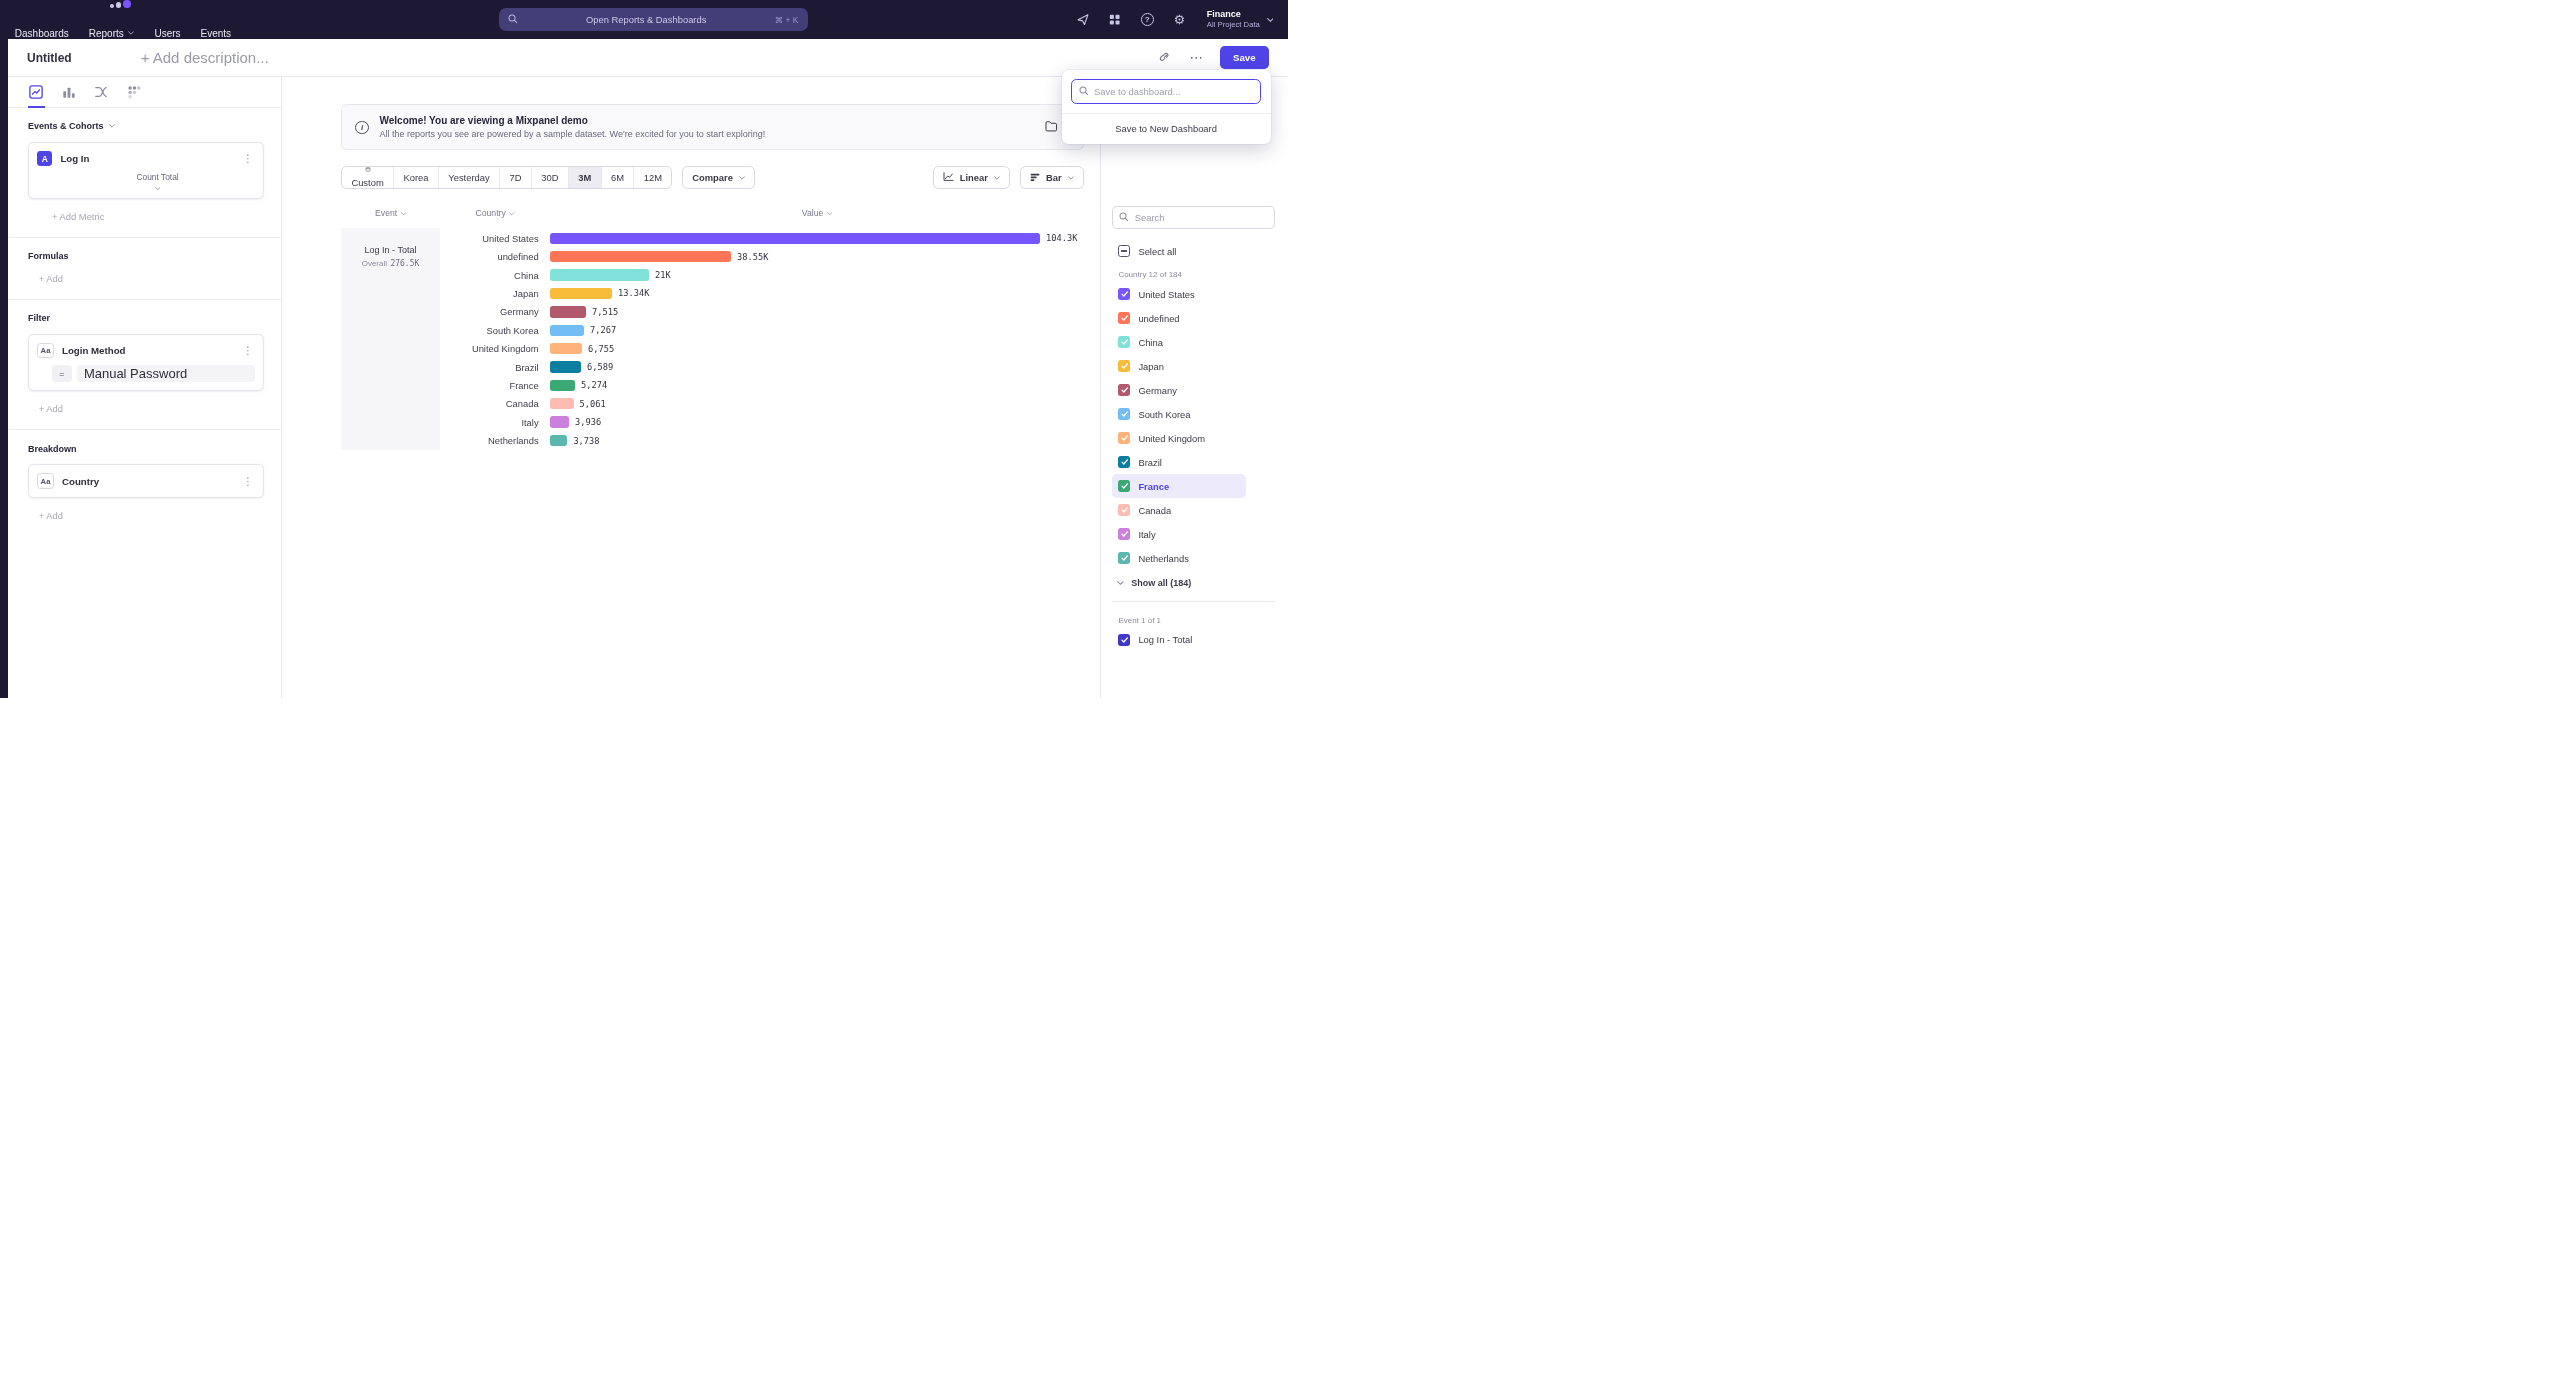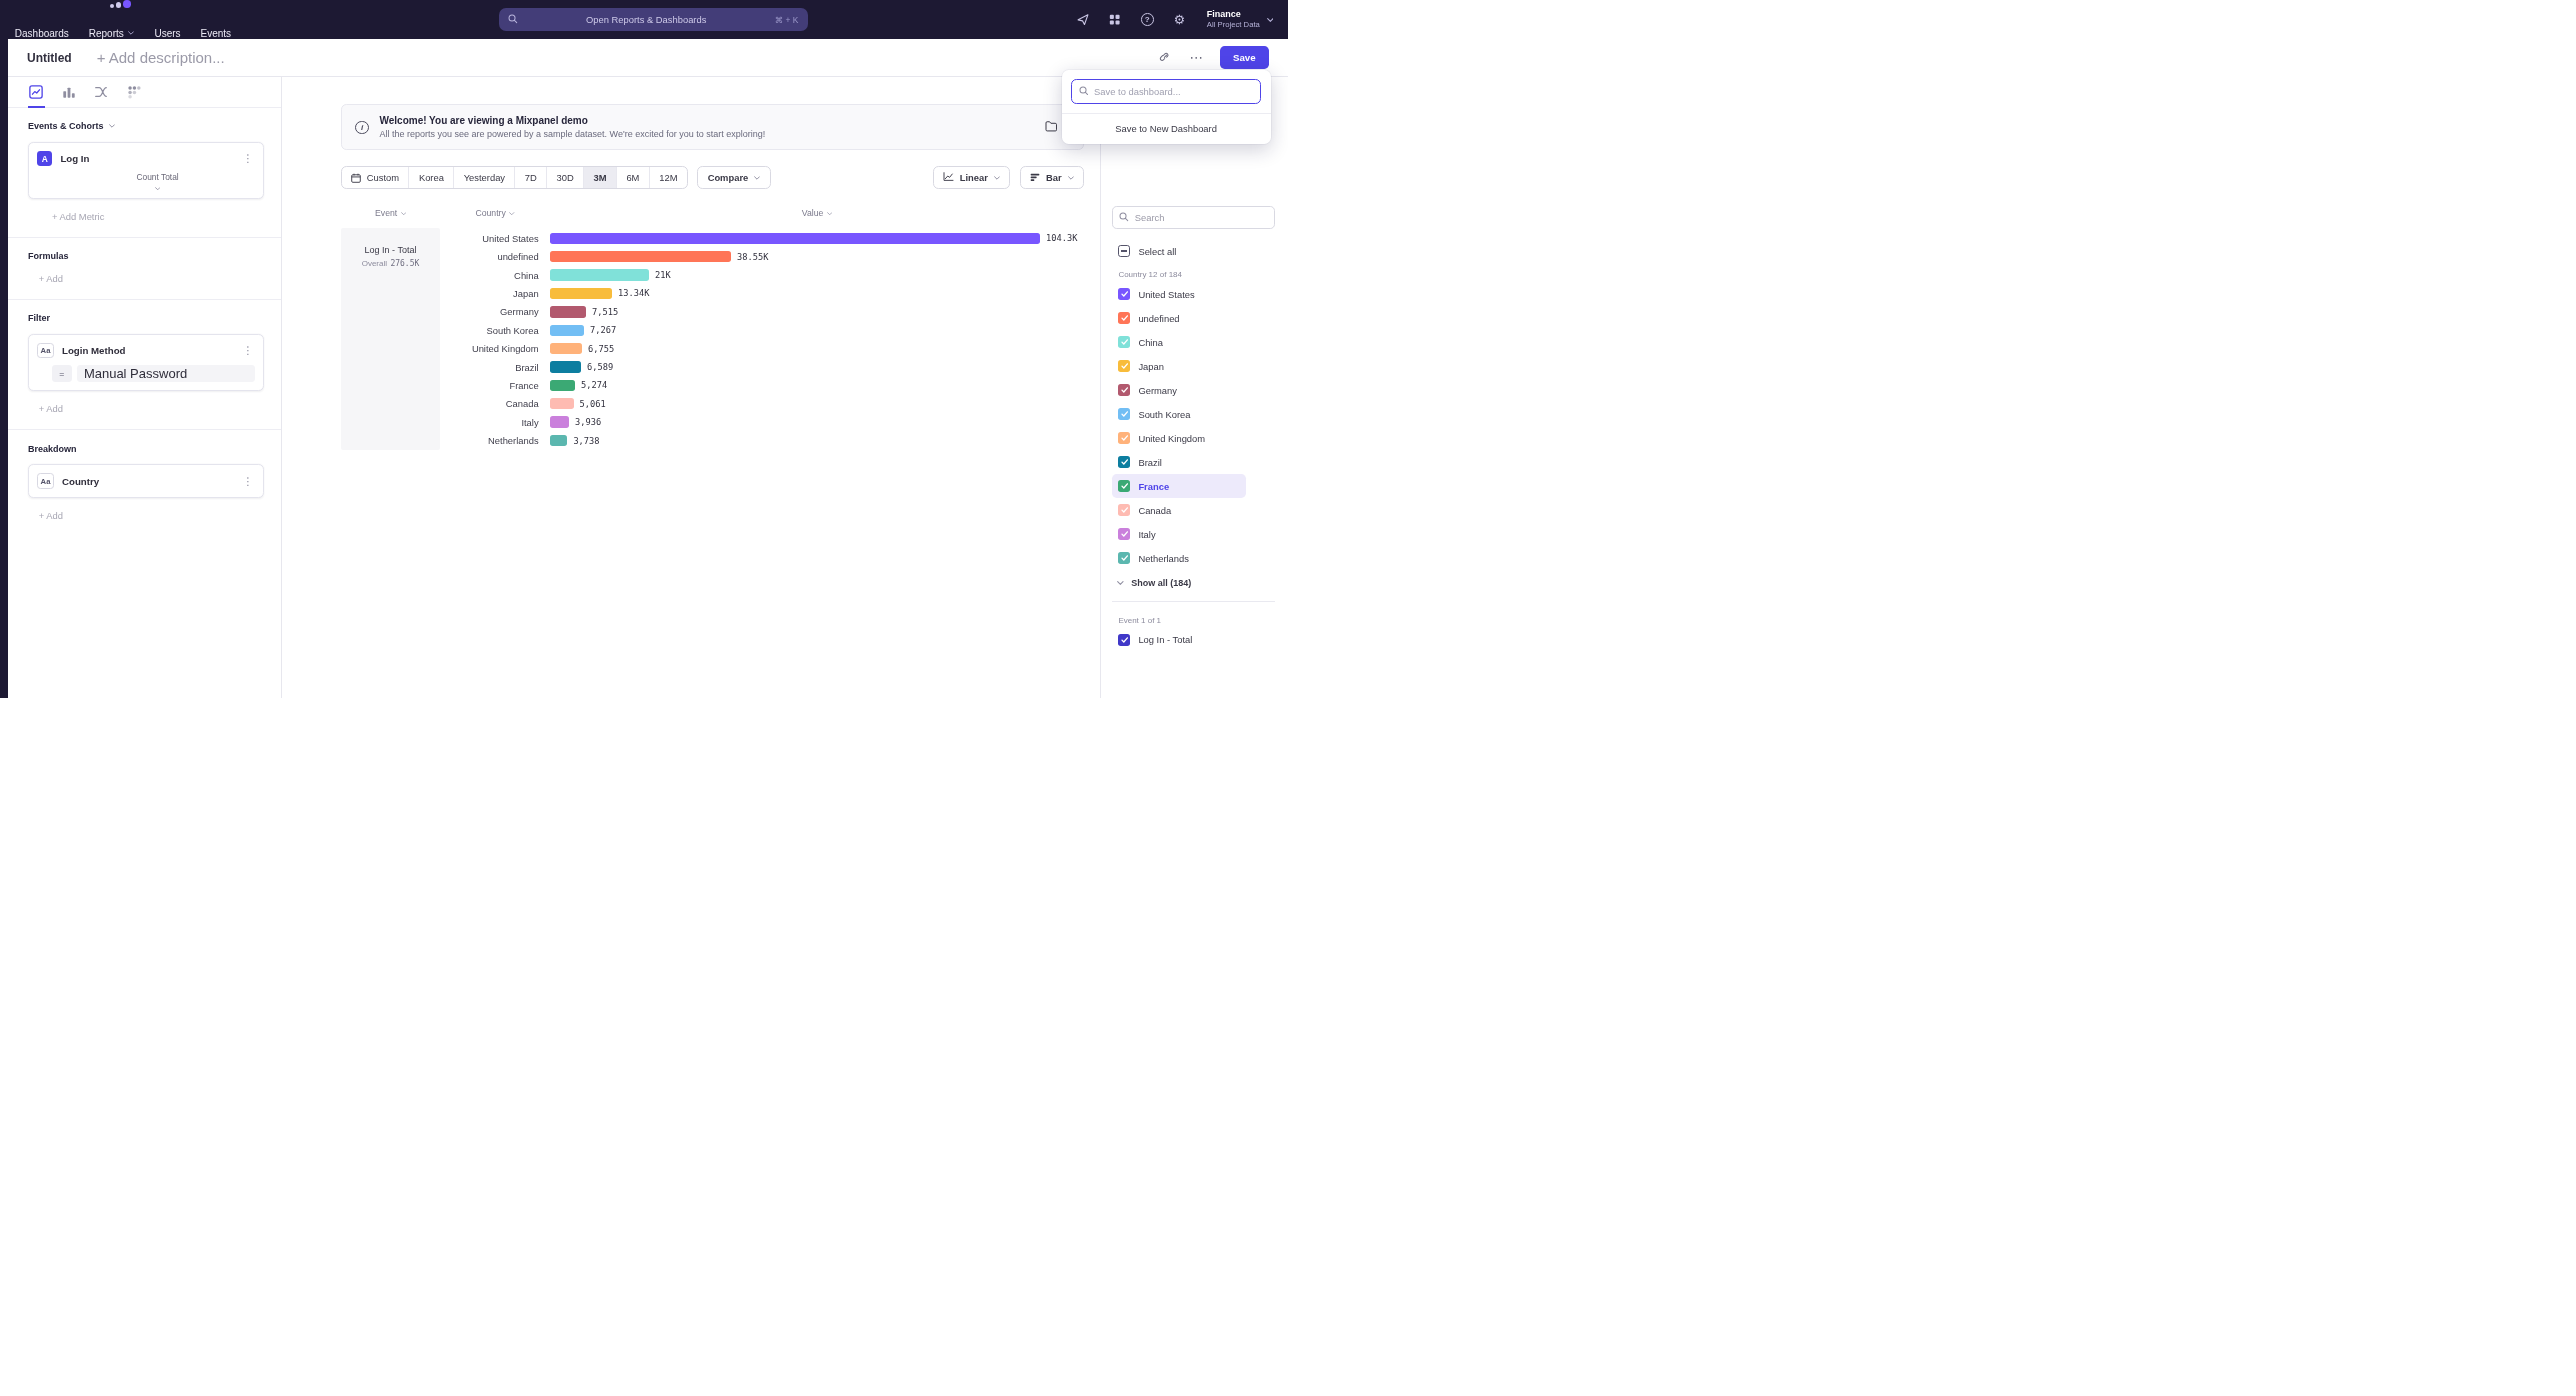--- a/index.html
+++ b/index.html
@@ -31,21 +31,21 @@
   .project-name { font-size:9px; font-weight:700; color:#fff; }
   .project-scope { font-size:7.7px; color:#b6b2d8; }
   .project .chev { color:#b6b2d8; }
 
   
   .app { display:flex; height:659px; }
   .rail { width:8px; background:#1d1933; }
   .app-right { flex:1; display:flex; flex-direction:column; min-width:0; }
 
   
-  .header-row { height:38px; border-bottom:0.7px solid #e7e7ee; display:flex; align-items:center; padding:0 19px; background:#fff; }
+  .header-row { height:38px; border-bottom:0.7px solid #e7e7ee; display:flex; align-items:center; padding:0 19px; background:#fff;gap:44px; }
   .report-title { font-size:12px; font-weight:600; color:#32303f; }
   .report-desc { font-size:15px; color:#9b9aa8; margin-left:25px; }
   .header-actions { margin-left:auto; display:flex; align-items:center; gap:14.8px; }
   .icon-btn { color:#6d6c7e; display:flex; align-items:center; justify-content:center; font-size:13.4px; width:17.4px; height:17.4px; }
   .save-btn { background:#4f44e8; color:#fff; border:none; border-radius:4.7px; font-size:9.7px; font-weight:600; padding:6px 13.4px; font-family:inherit; }
 
   .content { flex:1; display:flex; min-height:0; }
 
   
   .builder { width:274px; border-right:0.7px solid #e7e7ee; background:#fff; overflow:hidden; }
@@ -76,21 +76,21 @@
   .banner { display:flex; align-items:center; gap:0; background:#f9f9fb; border:0.7px solid #e8e8ef; border-radius:5.4px; padding:10px 13.4px; }
   .info-icon { width:13.4px; height:13.4px; border:1.1px solid #4b4a5c; border-radius:50%; color:#4b4a5c; font-size:8px; font-weight:700; font-style:italic; display:flex; align-items:center; justify-content:center; flex:0 0 auto; }
   .banner-text { margin-left:10.7px; }
   .banner-title { font-size:10px; font-weight:700; color:#27263b; }
   .banner-sub { font-size:9px; color:#6a6a7d; margin-top:3.4px; }
   .banner-action { margin-left:auto; display:flex; align-items:center; gap:6px; font-size:9.4px; font-weight:600; color:#3a3946; white-space:nowrap; overflow:hidden; }
 
   .toolbar { margin-top:16px; display:flex; align-items:center; gap:9.4px; }
   .seg { display:flex; border:0.7px solid #d9d9e2; border-radius:5.4px; overflow:hidden; height:23px; background:#fff; }
   .seg-item { display:flex; align-items:center; gap:5.4px; padding:0 9.4px; font-size:9.4px; color:#3a3946; border-left:0.7px solid #e8e8ef; }
-  .seg-item:first-child { border-left:none; }
+  .seg-item:first-child { border-left:none;flex-direction:column; }
   .seg-item.selected { background:#ececf2; font-weight:700; }
   .tb-btn { display:flex; align-items:center; gap:6px; height:23px; padding:0 9.4px; border:0.7px solid #d9d9e2; border-radius:5.4px; background:#fff; font-size:9.4px; font-weight:600; color:#3a3946; font-family:inherit; }
   .tb-btn .chev { color:#8f8ea0; }
   .tb-spacer { flex:1; }
 
   .chart-head { display:flex; margin-top:19px; font-size:8.7px; color:#7b7a8c; }
   .chart-head .chev { color:#a0a0b0; margin-left:3.4px; }
   .ch-col { display:flex; align-items:center; justify-content:center; }
   .ch-event { width:99px; }
   .ch-country { width:110px; }

